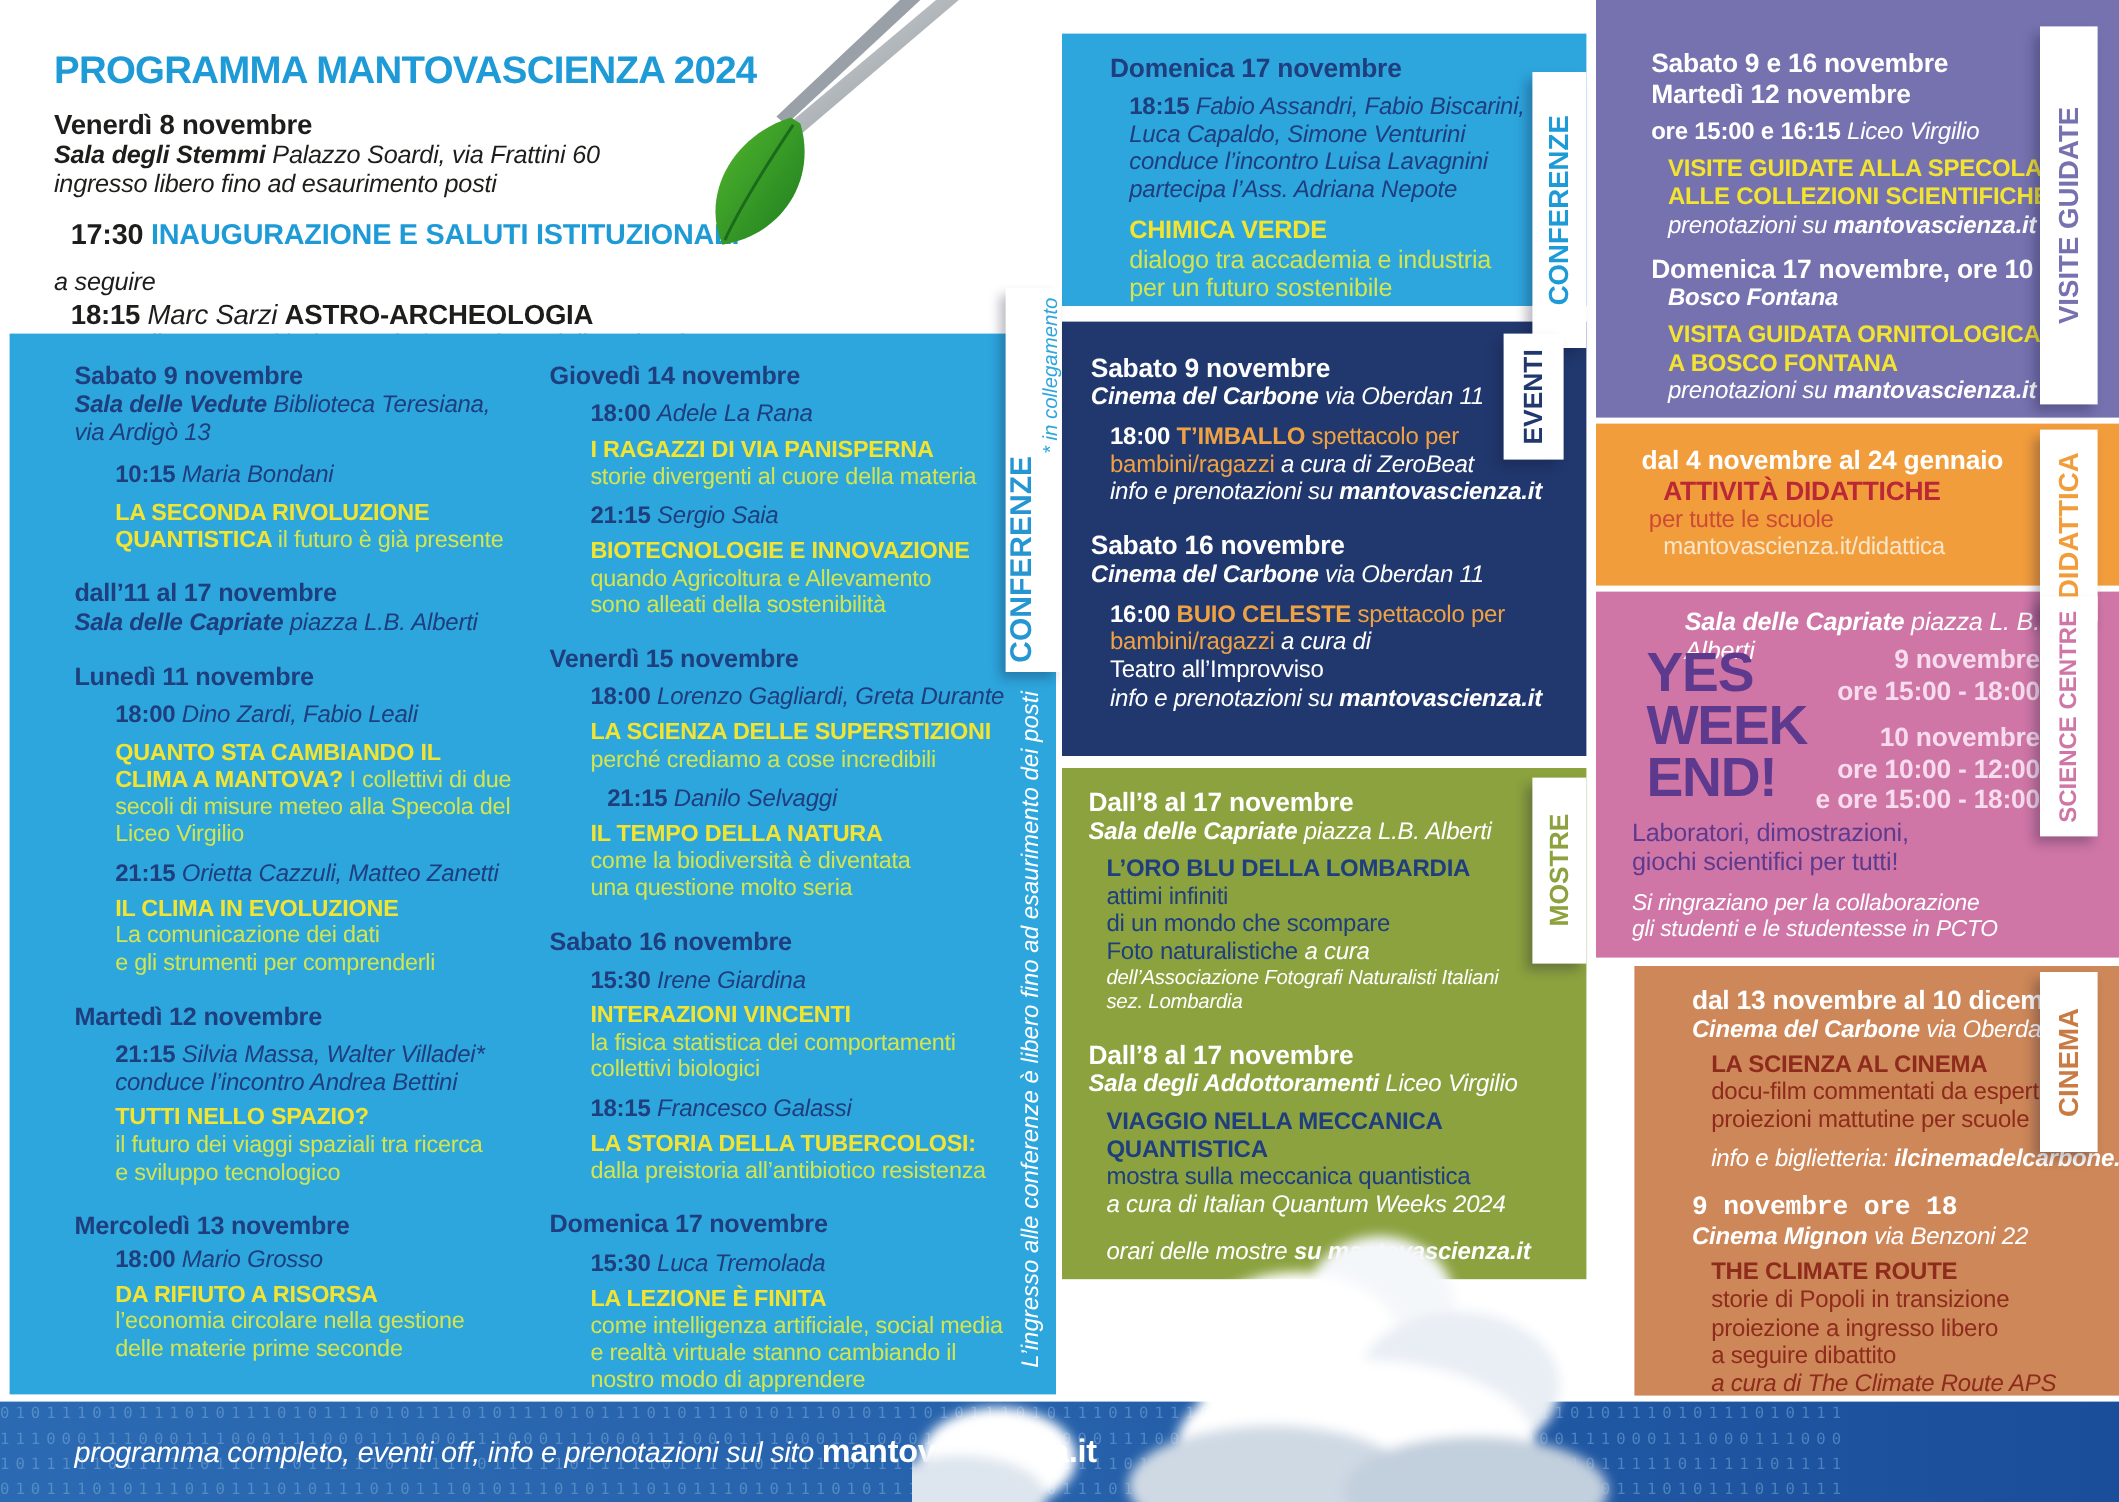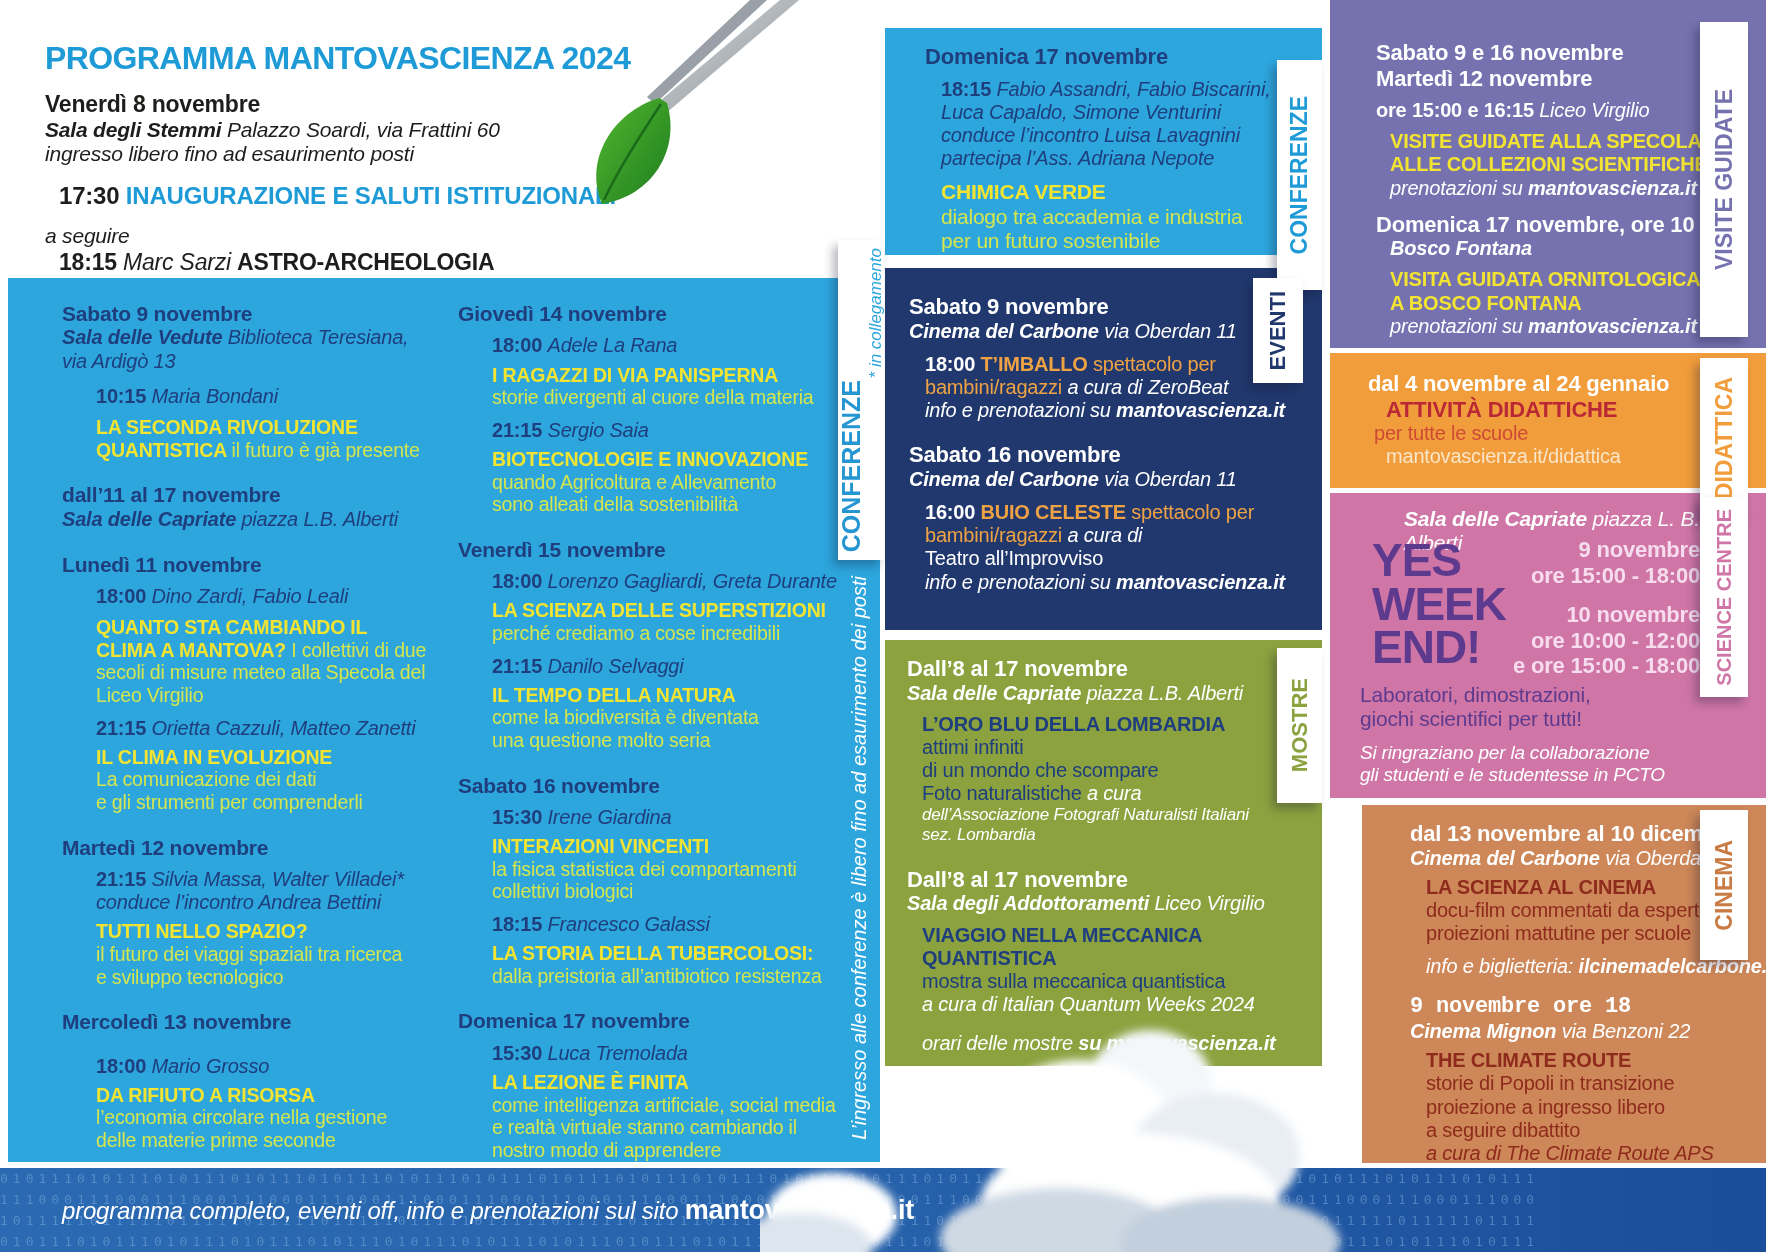--- a/index.html
+++ b/index.html
@@ -113,33 +113,33 @@
         <div class="blk" style="font-size: 20px;"><span class="run bi nv">Sala delle Capriate </span><span class="run i nv">piazza L.B. Alberti</span></div>
         <div class="blk" style="margin-top: 22px; font-size: 21px;"><span class="run b nv">Lunedì 11 novembre</span></div>
         <div class="blk" style="margin-top: 8px; font-size: 20px; margin-left: 34px;"><span class="run b nv">18:00 </span><span class="run i nv">Dino Zardi, Fabio Leali</span></div>
         <div class="blk" style="margin-top: 8px; font-size: 19.5px; margin-left: 34px;"><span class="run b yl">QUANTO STA CAMBIANDO IL</span><br><span class="run b yl">CLIMA A MANTOVA? </span><span class="run lm">I collettivi di due</span><br><span class="run lm">secoli di misure meteo alla Specola del</span><br><span class="run lm">Liceo Virgilio</span></div>
         <div class="blk" style="margin-top: 10px; font-size: 20px; margin-left: 34px;"><span class="run b nv">21:15 </span><span class="run i nv">Orietta Cazzuli, Matteo Zanetti</span></div>
         <div class="blk" style="margin-top: 6px; font-size: 19.5px; margin-left: 34px;"><span class="run b yl">IL CLIMA IN EVOLUZIONE</span><br><span class="run lm">La comunicazione dei dati</span><br><span class="run lm">e gli strumenti per comprenderli</span></div>
         <div class="blk" style="margin-top: 22px; font-size: 21px;"><span class="run b nv">Martedì 12 novembre</span></div>
         <div class="blk" style="margin-top: 8px; font-size: 20px; margin-left: 34px;"><span class="run b nv">21:15 </span><span class="run i nv">Silvia Massa, Walter Villadei*</span><br><span class="run i nv">conduce l’incontro Andrea Bettini</span></div>
         <div class="blk" style="margin-top: 6px; font-size: 19.5px; margin-left: 34px;"><span class="run b yl">TUTTI NELLO SPAZIO?</span><br><span class="run lm">il futuro dei viaggi spaziali tra ricerca</span><br><span class="run lm">e sviluppo tecnologico</span></div>
         <div class="blk" style="margin-top: 22px; font-size: 21px;"><span class="run b nv">Mercoledì 13 novembre</span></div>
-        <div class="blk" style="margin-top: 20px; font-size: 20px; margin-left: 34px;"><span class="run b nv">18:00 </span><span class="run i nv">Mario Grosso</span></div>
+        <div class="blk" style="margin-top: 4px; font-size: 20px; margin-left: 34px;"><span class="run b nv">18:00 </span><span class="run i nv">Mario Grosso</span></div>
         <div class="blk" style="margin-top: 6px; font-size: 19.5px; margin-left: 34px;"><span class="run b yl">DA RIFIUTO A RISORSA</span><br><span class="run lm">l’economia circolare nella gestione</span><br><span class="run lm">delle materie prime seconde</span></div>
       </div>
     <div id="left-col2">
         <div class="blk" style="font-size: 21px;"><span class="run b nv">Giovedì 14 novembre</span></div>
         <div class="blk" style="margin-top: 8px; font-size: 20px; margin-left: 34px;"><span class="run b nv">18:00 </span><span class="run i nv">Adele La Rana</span></div>
         <div class="blk" style="margin-top: 6px; font-size: 19.5px; margin-left: 34px;"><span class="run b yl">I RAGAZZI DI VIA PANISPERNA</span><br><span class="run lm">storie divergenti al cuore della materia</span></div>
         <div class="blk" style="margin-top: 10px; font-size: 20px; margin-left: 34px;"><span class="run b nv">21:15 </span><span class="run i nv">Sergio Saia</span></div>
         <div class="blk" style="margin-top: 6px; font-size: 19.5px; margin-left: 34px;"><span class="run b yl">BIOTECNOLOGIE E INNOVAZIONE</span><br><span class="run lm">quando Agricoltura e Allevamento</span><br><span class="run lm">sono alleati della sostenibilità</span></div>
         <div class="blk" style="margin-top: 22px; font-size: 21px;"><span class="run b nv">Venerdì 15 novembre</span></div>
         <div class="blk" style="margin-top: 8px; font-size: 20px; margin-left: 34px;"><span class="run b nv">18:00 </span><span class="run i nv">Lorenzo Gagliardi, Greta Durante</span></div>
         <div class="blk" style="margin-top: 6px; font-size: 19.5px; margin-left: 34px;"><span class="run b yl">LA SCIENZA DELLE SUPERSTIZIONI</span><br><span class="run lm">perché crediamo a cose incredibili</span></div>
-        <div class="blk" style="margin-top: 10px; font-size: 20px; margin-left: 34px;"><span class="run b nv">21:15 </span><span class="run i nv">Danilo Selvaggi</span></div>
+        <div class="blk" style="margin-top: 10px; font-size: 20px; margin-left: 48px;"><span class="run b nv">21:15 </span><span class="run i nv">Danilo Selvaggi</span></div>
         <div class="blk" style="margin-top: 6px; font-size: 19.5px; margin-left: 34px;"><span class="run b yl">IL TEMPO DELLA NATURA</span><br><span class="run lm">come la biodiversità è diventata</span><br><span class="run lm">una questione molto seria</span></div>
         <div class="blk" style="margin-top: 22px; font-size: 21px;"><span class="run b nv">Sabato 16 novembre</span></div>
         <div class="blk" style="margin-top: 8px; font-size: 20px; margin-left: 34px;"><span class="run b nv">15:30 </span><span class="run i nv">Irene Giardina</span></div>
         <div class="blk" style="margin-top: 6px; font-size: 19.5px; margin-left: 34px;"><span class="run b yl">INTERAZIONI VINCENTI</span><br><span class="run lm">la fisica statistica dei comportamenti</span><br><span class="run lm">collettivi biologici</span></div>
         <div class="blk" style="margin-top: 10px; font-size: 20px; margin-left: 34px;"><span class="run b nv">18:15 </span><span class="run i nv">Francesco Galassi</span></div>
         <div class="blk" style="margin-top: 6px; font-size: 19.5px; margin-left: 34px;"><span class="run b yl">LA STORIA DELLA TUBERCOLOSI:</span><br><span class="run lm">dalla preistoria all’antibiotico resistenza</span></div>
         <div class="blk" style="margin-top: 22px; font-size: 21px;"><span class="run b nv">Domenica 17 novembre</span></div>
         <div class="blk" style="margin-top: 8px; font-size: 20px; margin-left: 34px;"><span class="run b nv">15:30 </span><span class="run i nv">Luca Tremolada</span></div>
         <div class="blk" style="margin-top: 6px; font-size: 19.5px; margin-left: 34px;"><span class="run b yl">LA LEZIONE È FINITA</span><br><span class="run lm">come intelligenza artificiale, social media</span><br><span class="run lm">e realtà virtuale stanno cambiando il</span><br><span class="run lm">nostro modo di apprendere</span></div>
       </div>

